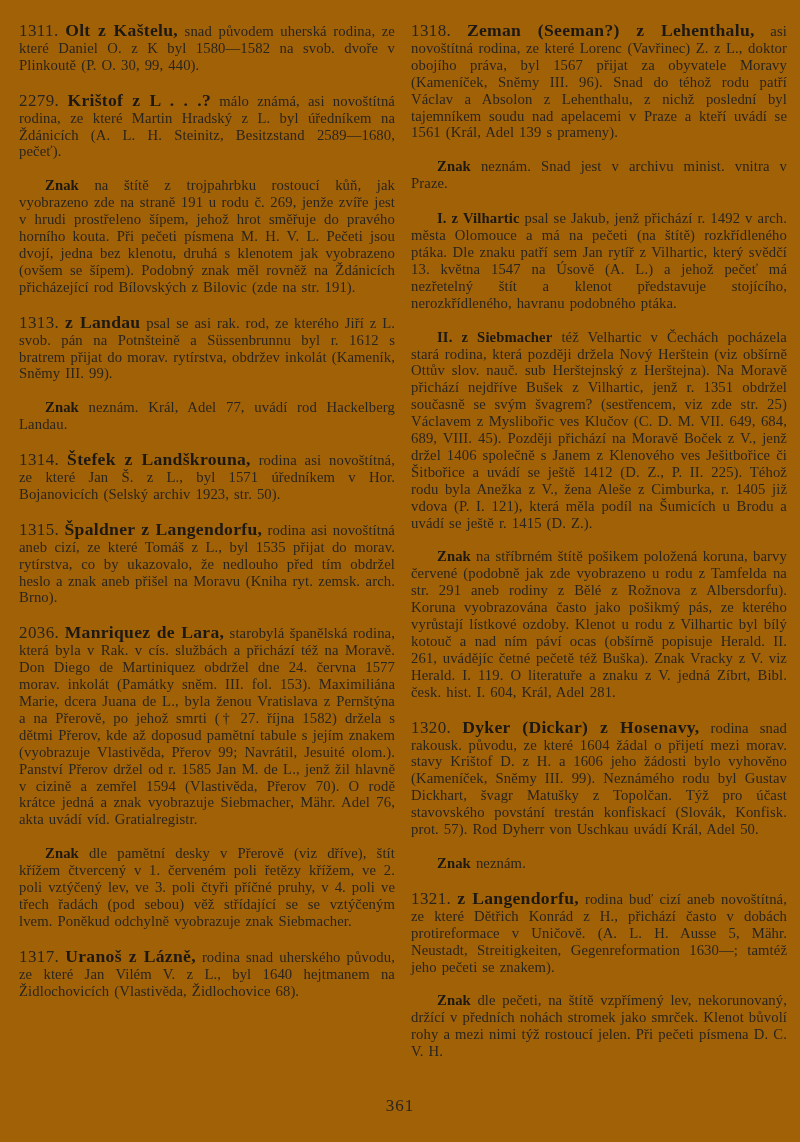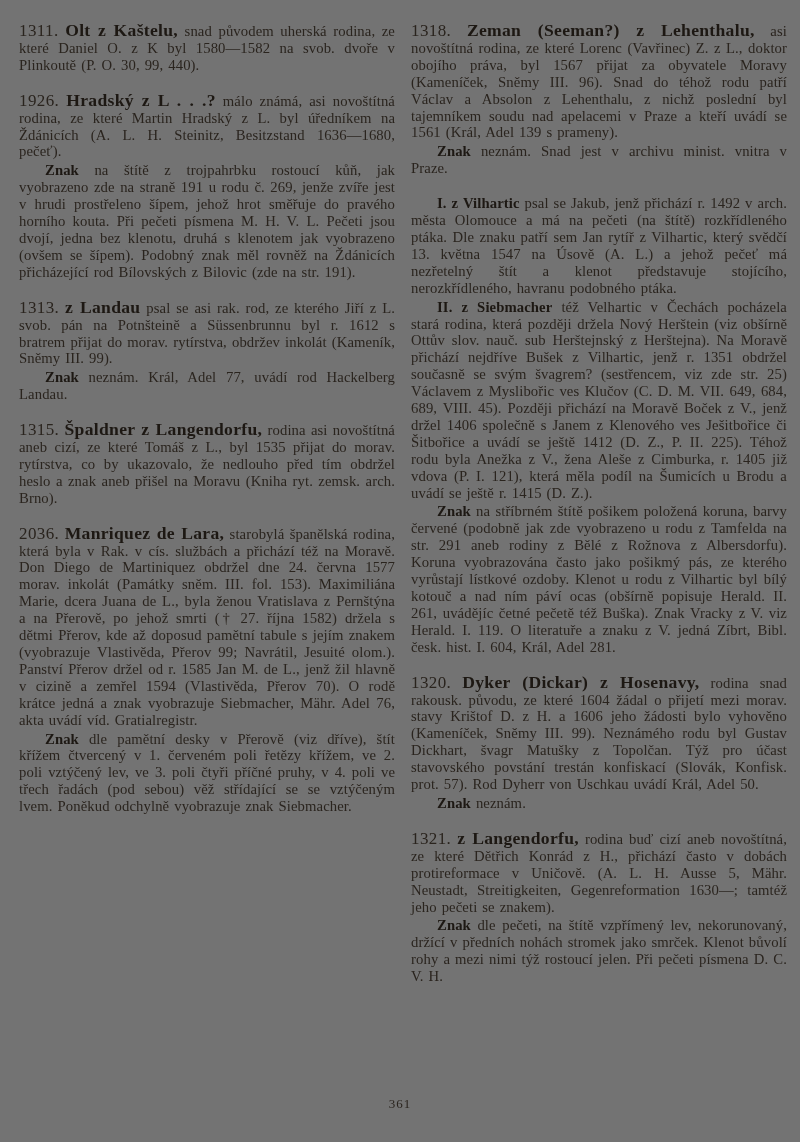--- a/index.html
+++ b/index.html
@@ -4,21 +4,21 @@
 <style>
   html, body { margin: 0; padding: 0; }
   body {
     width: 800px; height: 1142px;
     background: #f3f2ee;
     font-family: "Liberation Serif", "DejaVu Serif", serif;
   }
   .page {
     position: relative;
     width: 800px; height: 1142px;
-    background: #737373;
+    background: #a16207;
     color: #2a241e;
     overflow: hidden;
     box-sizing: border-box;
   }
   .cols {
     display: flex;
     gap: 16px;
     padding: 22px 14px 0 19px;
   }
   .col {
@@ -30,42 +30,42 @@
     margin: 0;
     font-size: 14.7px;
     line-height: 16.9px;
     text-align: justify;
     letter-spacing: 0.1px;
     word-spacing: 1.2px;
     color: #2a241e;
   }
   .para.body {
     text-indent: 26px;
-    margin-top: 2px;
+    margin-top: 17px;
   }
   .enum {
     font-size: 17px;
     letter-spacing: 0.4px;
   }
   .ename {
     font-size: 17.6px;
     font-weight: bold;
     color: #1d1813;
     letter-spacing: 0.3px;
   }
   .lead {
     font-weight: bold;
     color: #1d1813;
   }
   .folio {
     position: absolute;
     top: 1096px;
     left: 0; right: 0;
     text-align: center;
-    font-size: 13px;
+    font-size: 17px;
     letter-spacing: 1px;
     color: #2a241e;
   }
 </style>
 </head>
 <body>
 
 <div class="page">
   <div class="cols">
 
@@ -74,43 +74,48 @@
       <div class="entry">
         <p class="para head">
           <span class="enum">1311.</span>
           <span class="ename">Olt z Kaštelu,</span>
           <span>snad původem uherská rodina, ze které Daniel O. z K byl 1580—1582 na svob. dvoře v Plinkoutě (P. O. 30, 99, 440).</span>
         </p>
       </div>
 
       <div class="entry">
         <p class="para head">
-          <span class="enum">1926.</span>
-          <span class="ename">Hradský z L . . .?</span>
-          <span>málo známá, asi novoštítná rodina, ze které Martin Hradský z L. byl úředníkem na Ždánicích (A. L. H. Steinitz, Besitzstand 1636—1680, pečeť).</span>
+          <span class="enum">2279.</span>
+          <span class="ename">Krištof z L . . .?</span>
+          <span>málo známá, asi novoštítná rodina, ze které Martin Hradský z L. byl úředníkem na Ždánicích (A. L. H. Steinitz, Besitzstand 2589—1680, pečeť).</span>
         </p>
         <p class="para body">
           <span class="lead">Znak</span>
           <span>na štítě z trojpahrbku rostoucí kůň, jak vyobrazeno zde na straně 191 u rodu č. 269, jenže zvíře jest v hrudi prostřeleno šípem, jehož hrot směřuje do pravého horního kouta. Při pečeti písmena M. H. V. L. Pečeti jsou dvojí, jedna bez klenotu, druhá s klenotem jak vyobrazeno (ovšem se šípem). Podobný znak měl rovněž na Ždánicích přicházející rod Bílovských z Bilovic (zde na str. 191).</span>
         </p>
       </div>
 
       <div class="entry">
         <p class="para head">
           <span class="enum">1313.</span>
           <span class="ename">z Landau</span>
           <span>psal se asi rak. rod, ze kterého Jiří z L. svob. pán na Potnšteině a Süssenbrunnu byl r. 1612 s bratrem přijat do morav. rytírstva, obdržev inkolát (Kameník, Sněmy III. 99).</span>
         </p>
         <p class="para body">
           <span class="lead">Znak</span>
           <span>neznám. Král, Adel 77, uvádí rod Hackelberg Landau.</span>
         </p>
       </div>
 
       <div class="entry">
+        <p class="para head">
+          <span class="enum">1314.</span>
+          <span class="ename">Štefek z Landškrouna,</span>
+          <span>rodina asi novoštítná, ze které Jan Š. z L., byl 1571 úředníkem v Hor. Bojanovicích (Selský archiv 1923, str. 50).</span>
+        </p>
       </div>
 
       <div class="entry">
         <p class="para head">
           <span class="enum">1315.</span>
           <span class="ename">Špaldner z Langendorfu,</span>
           <span>rodina asi novoštítná aneb cizí, ze které Tomáš z L., byl 1535 přijat do morav. rytírstva, co by ukazovalo, že nedlouho před tím obdržel heslo a znak aneb přišel na Moravu (Kniha ryt. zemsk. arch. Brno).</span>
         </p>
       </div>
 
@@ -119,20 +124,27 @@
           <span class="enum">2036.</span>
           <span class="ename">Manriquez de Lara,</span>
           <span>starobylá španělská rodina, která byla v Rak. v cís. službách a přichází též na Moravě. Don Diego de Martiniquez obdržel dne 24. června 1577 morav. inkolát (Památky sněm. III. fol. 153). Maximiliána Marie, dcera Juana de L., byla ženou Vratislava z Pernštýna a na Přerově, po jehož smrti († 27. října 1582) držela s dětmi Přerov, kde až doposud pamětní tabule s jejím znakem (vyobrazuje Vlastivěda, Přerov 99; Navrátil, Jesuité olom.). Panství Přerov držel od r. 1585 Jan M. de L., jenž žil hlavně v cizině a zemřel 1594 (Vlastivěda, Přerov 70). O rodě krátce jedná a znak vyobrazuje Siebmacher, Mähr. Adel 76, akta uvádí víd. Gratialregistr.</span>
         </p>
         <p class="para body">
           <span class="lead">Znak</span>
           <span>dle pamětní desky v Přerově (viz dříve), štít křížem čtvercený v 1. červeném poli řetězy křížem, ve 2. poli vztýčený lev, ve 3. poli čtyři příčné pruhy, v 4. poli ve třech řadách (pod sebou) věž střídající se se vztýčeným lvem. Poněkud odchylně vyobrazuje znak Siebmacher.</span>
         </p>
       </div>
 
+      <div class="entry">
+        <p class="para head">
+          <span class="enum">1317.</span>
+          <span class="ename">Uranoš z Lázně,</span>
+          <span>rodina snad uherského původu, ze které Jan Vilém V. z L., byl 1640 hejtmanem na Židlochovicích (Vlastivěda, Židlochovice 68).</span>
+        </p>
+      </div>
 
     </div>
 
     <div class="col">
 
       <div class="entry">
         <p class="para head">
           <span class="enum">1318.</span>
           <span class="ename">Zeman (Seeman?) z Lehenthalu,</span>
           <span>asi novoštítná rodina, ze které Lorenc (Vavřinec) Z. z L., doktor obojího práva, byl 1567 přijat za obyvatele Moravy (Kameníček, Sněmy III. 96). Snad do téhož rodu patří Václav a Absolon z Lehenthalu, z nichž poslední byl tajemníkem soudu nad apelacemi v Praze a kteří uvádí se 1561 (Král, Adel 139 s prameny).</span>

